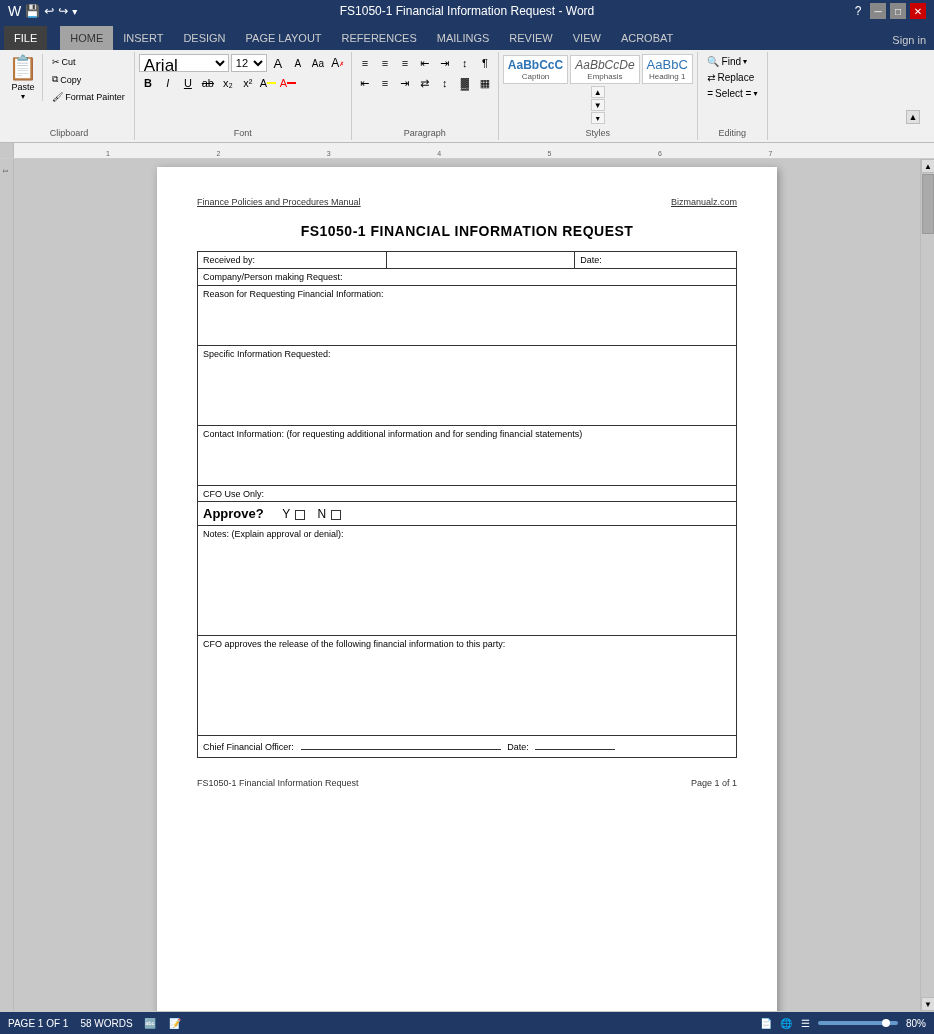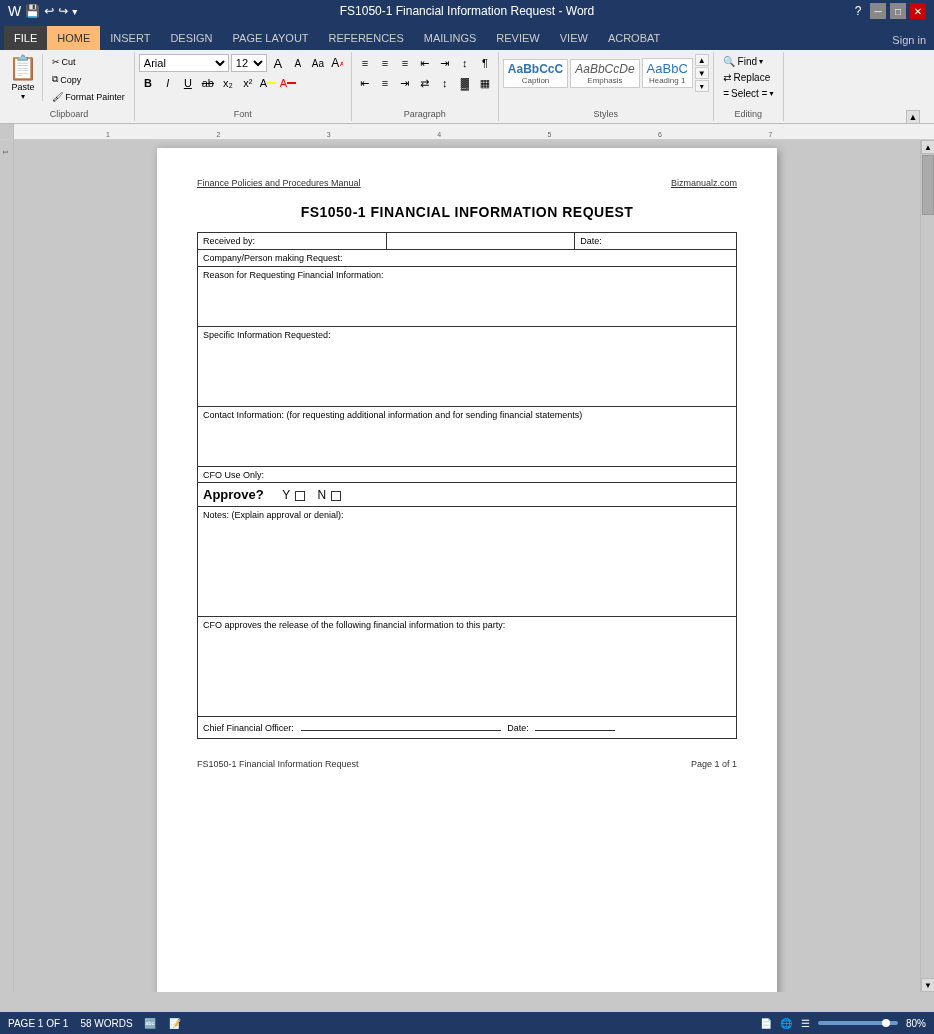--- a/index.html
+++ b/index.html
@@ -7,34 +7,34 @@
 
     
     .title-bar { background: #1f3864; color: white; height: 22px; display: flex; align-items: center; justify-content: space-between; padding: 0 8px; font-size: 12px; }
     .title-bar-center { position: absolute; left: 50%; transform: translateX(-50%); font-size: 12px; color: white; }
     .title-btn { width: 16px; height: 16px; background: #888; border: none; color: white; font-size: 10px; cursor: pointer; display: flex; align-items: center; justify-content: center; }
     .title-btn.close { background: #c00; }
 
     
     .ribbon-tabs { background: #1f3864; display: flex; align-items: flex-end; height: 28px; padding-left: 4px; }
     .ribbon-tab { padding: 4px 10px; font-size: 11px; color: #ccc; cursor: pointer; height: 24px; display: flex; align-items: center; }
-    .ribbon-tab.active { background: #fdba74; color: #333; }
+    .ribbon-tab.active { background: #a3a3a3; color: #333; margin-left: 13px; }
     .ribbon-tab.file { background: #404040; color: white; padding: 4px 10px; }
 
     
     .ribbon { background: #f0f0f0; border-bottom: 1px solid #bbb; display: flex; align-items: stretch; padding: 2px 4px; min-height: 72px; }
     .ribbon-group { display: flex; flex-direction: column; align-items: center; border-right: 1px solid #ccc; padding: 2px 4px; min-width: 60px; position: relative; }
     .ribbon-group-label { font-size: 9px; color: #555; margin-top: auto; padding-top: 2px; position: absolute; bottom: 2px; }
     .ribbon-group-content { display: flex; align-items: flex-start; flex-wrap: wrap; gap: 1px; padding-bottom: 14px; }
     .small-rb-btn { padding: 2px 4px; cursor: pointer; font-size: 9px; display: flex; align-items: center; gap: 2px; border: 1px solid transparent; }
 
     
     .font-group-content { display: flex; flex-direction: column; gap: 2px; padding-bottom: 14px; }
     .font-row { display: flex; align-items: center; gap: 2px; }
-    .font-select { height: 18px; font-size: 11px; border: 1px solid #bbb; background: white; width: 90px; }
+    .font-select { height: 18px; font-size: 17px; border: 1px solid #bbb; background: white; width: 90px; }
     .font-size-select { height: 18px; font-size: 11px; border: 1px solid #bbb; background: white; width: 36px; }
     .font-btn { width: 18px; height: 18px; font-size: 11px; border: 1px solid transparent; background: transparent; cursor: pointer; display: flex; align-items: center; justify-content: center; }
     .font-btn.bold { font-weight: bold; }
     .font-btn.italic { font-style: italic; }
     .font-btn.underline { text-decoration: underline; }
     .font-btn.strikethrough { text-decoration: line-through; }
     .style-item { padding: 2px 4px; border: 1px solid #ccc; font-size: 11px; cursor: pointer; background: white; min-width: 50px; text-align: center; }
     .styles-scroll-btn { width: 14px; height: 12px; font-size: 8px; border: 1px solid #ccc; background: #f5f5f5; cursor: pointer; display: flex; align-items: center; justify-content: center; }
 
     
@@ -194,21 +194,21 @@
         <button class="font-btn">⇄</button>
         <button class="font-btn">↕</button>
         <button class="font-btn">▓</button>
         <button class="font-btn">▦</button>
       </div>
     </div>
     <span class="ribbon-group-label">Paragraph</span>
   </div>
 
   <div class="ribbon-group" style="min-width:180px;">
-    <div class="ribbon-group-content" style="flex-direction:row;align-items:center;gap:2px;padding-bottom:14px;">
+    <div class="ribbon-group-content" style="flex-direction:column;align-items:center;gap:2px;padding-bottom:14px;">
       <div style="display:flex;gap:2px;align-items:center;">
         <div class="style-item">
           <div style="color:#2e74b5;font-weight:bold;font-size:12px;">AaBbCcC</div>
           <div style="font-size:8px;color:#555;">Caption</div>
         </div>
         <div class="style-item">
           <div style="color:#595959;font-style:italic;font-size:12px;">AaBbCcDe</div>
           <div style="font-size:8px;color:#555;">Emphasis</div>
         </div>
         <div class="style-item">

